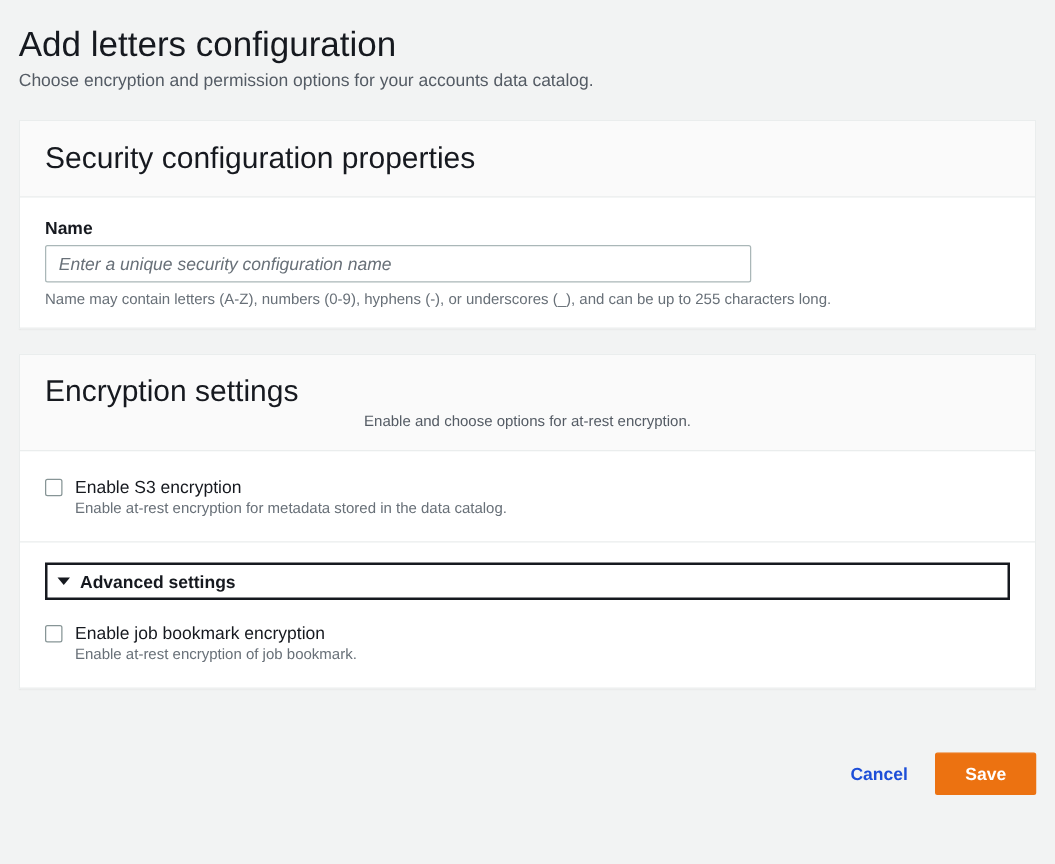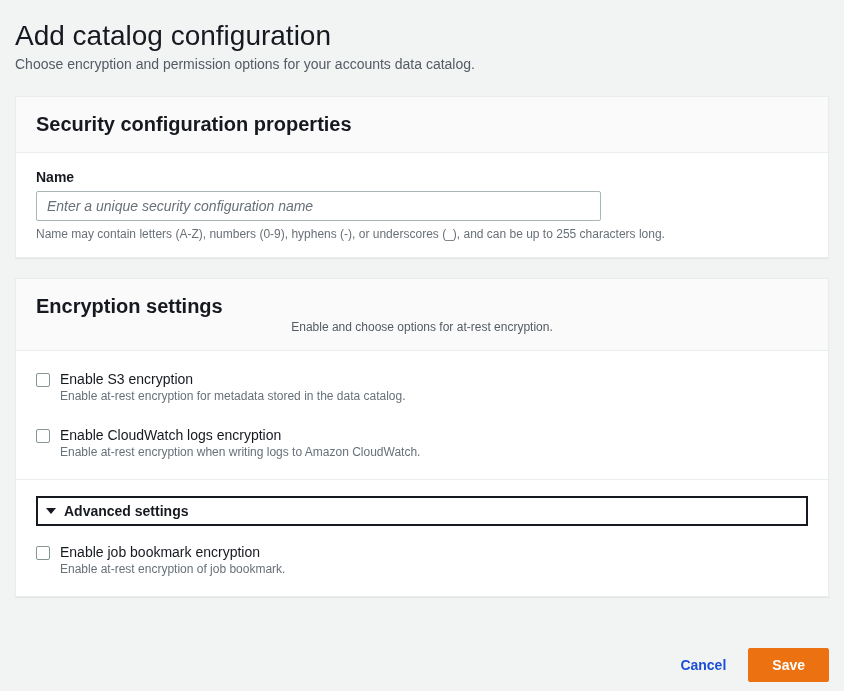--- a/index.html
+++ b/index.html
@@ -34,22 +34,22 @@
       border: 1px solid #eaeded;
       box-shadow: 0 1px 1px rgba(0,0,0,0.05);
       margin-bottom: 20px;
     }
     .panel-header {
       padding: 16px 20px;
       border-bottom: 1px solid #eaeded;
       background: #fafafa;
     }
     .panel-header h2 {
-      font-size: 20px;
-      font-weight: 700;
+      font-size: 24px;
+      font-weight: 400;
       color: #16191f;
     }
     .panel-subtitle {
       font-size: 12px;
       color: #545b64;
       margin-top: 2px;
       text-align: center;
     }
     .panel-body {
       padding: 16px 20px;
@@ -167,21 +167,21 @@
     }
     .encryption-body {
       padding-top: 16px;
       padding-bottom: 16px;
     }
   </style>
 </head>
 <body>
 
 <div class="container">
-  <h1 class="page-title">Add catalog configuration</h1>
+  <h1 class="page-title">Add letters configuration</h1>
   <p class="page-subtitle">Choose encryption and permission options for your accounts data catalog.</p>
 
   <div class="panel">
     <div class="panel-header">
       <h2>Security configuration properties</h2>
     </div>
     <div class="panel-body">
       <label class="field-label">Name</label>
       <input type="text" class="text-input" placeholder="Enter a unique security configuration name" style="">
       <div class="field-hint">Name may contain letters (A-Z), numbers (0-9), hyphens (-), or underscores (_), and can be up to 255 characters long.</div>
@@ -196,27 +196,20 @@
     <div class="panel-body encryption-body">
 
       <div class="checkbox-row">
         <div class="checkbox"></div>
         <div class="checkbox-content">
           <span class="checkbox-label">Enable S3 encryption</span>
           <div class="checkbox-desc">Enable at-rest encryption for metadata stored in the data catalog.</div>
         </div>
       </div>
 
-      <div class="checkbox-row">
-        <div class="checkbox"></div>
-        <div class="checkbox-content">
-          <span class="checkbox-label">Enable CloudWatch logs encryption</span>
-          <div class="checkbox-desc">Enable at-rest encryption when writing logs to Amazon CloudWatch.</div>
-        </div>
-      </div>
 
       <div class="section-divider">
         <div class="expander">
           <div class="caret"></div>
           <span class="expander-label">Advanced settings</span>
         </div>
 
         <div class="checkbox-row">
           <div class="checkbox"></div>
           <div class="checkbox-content">

